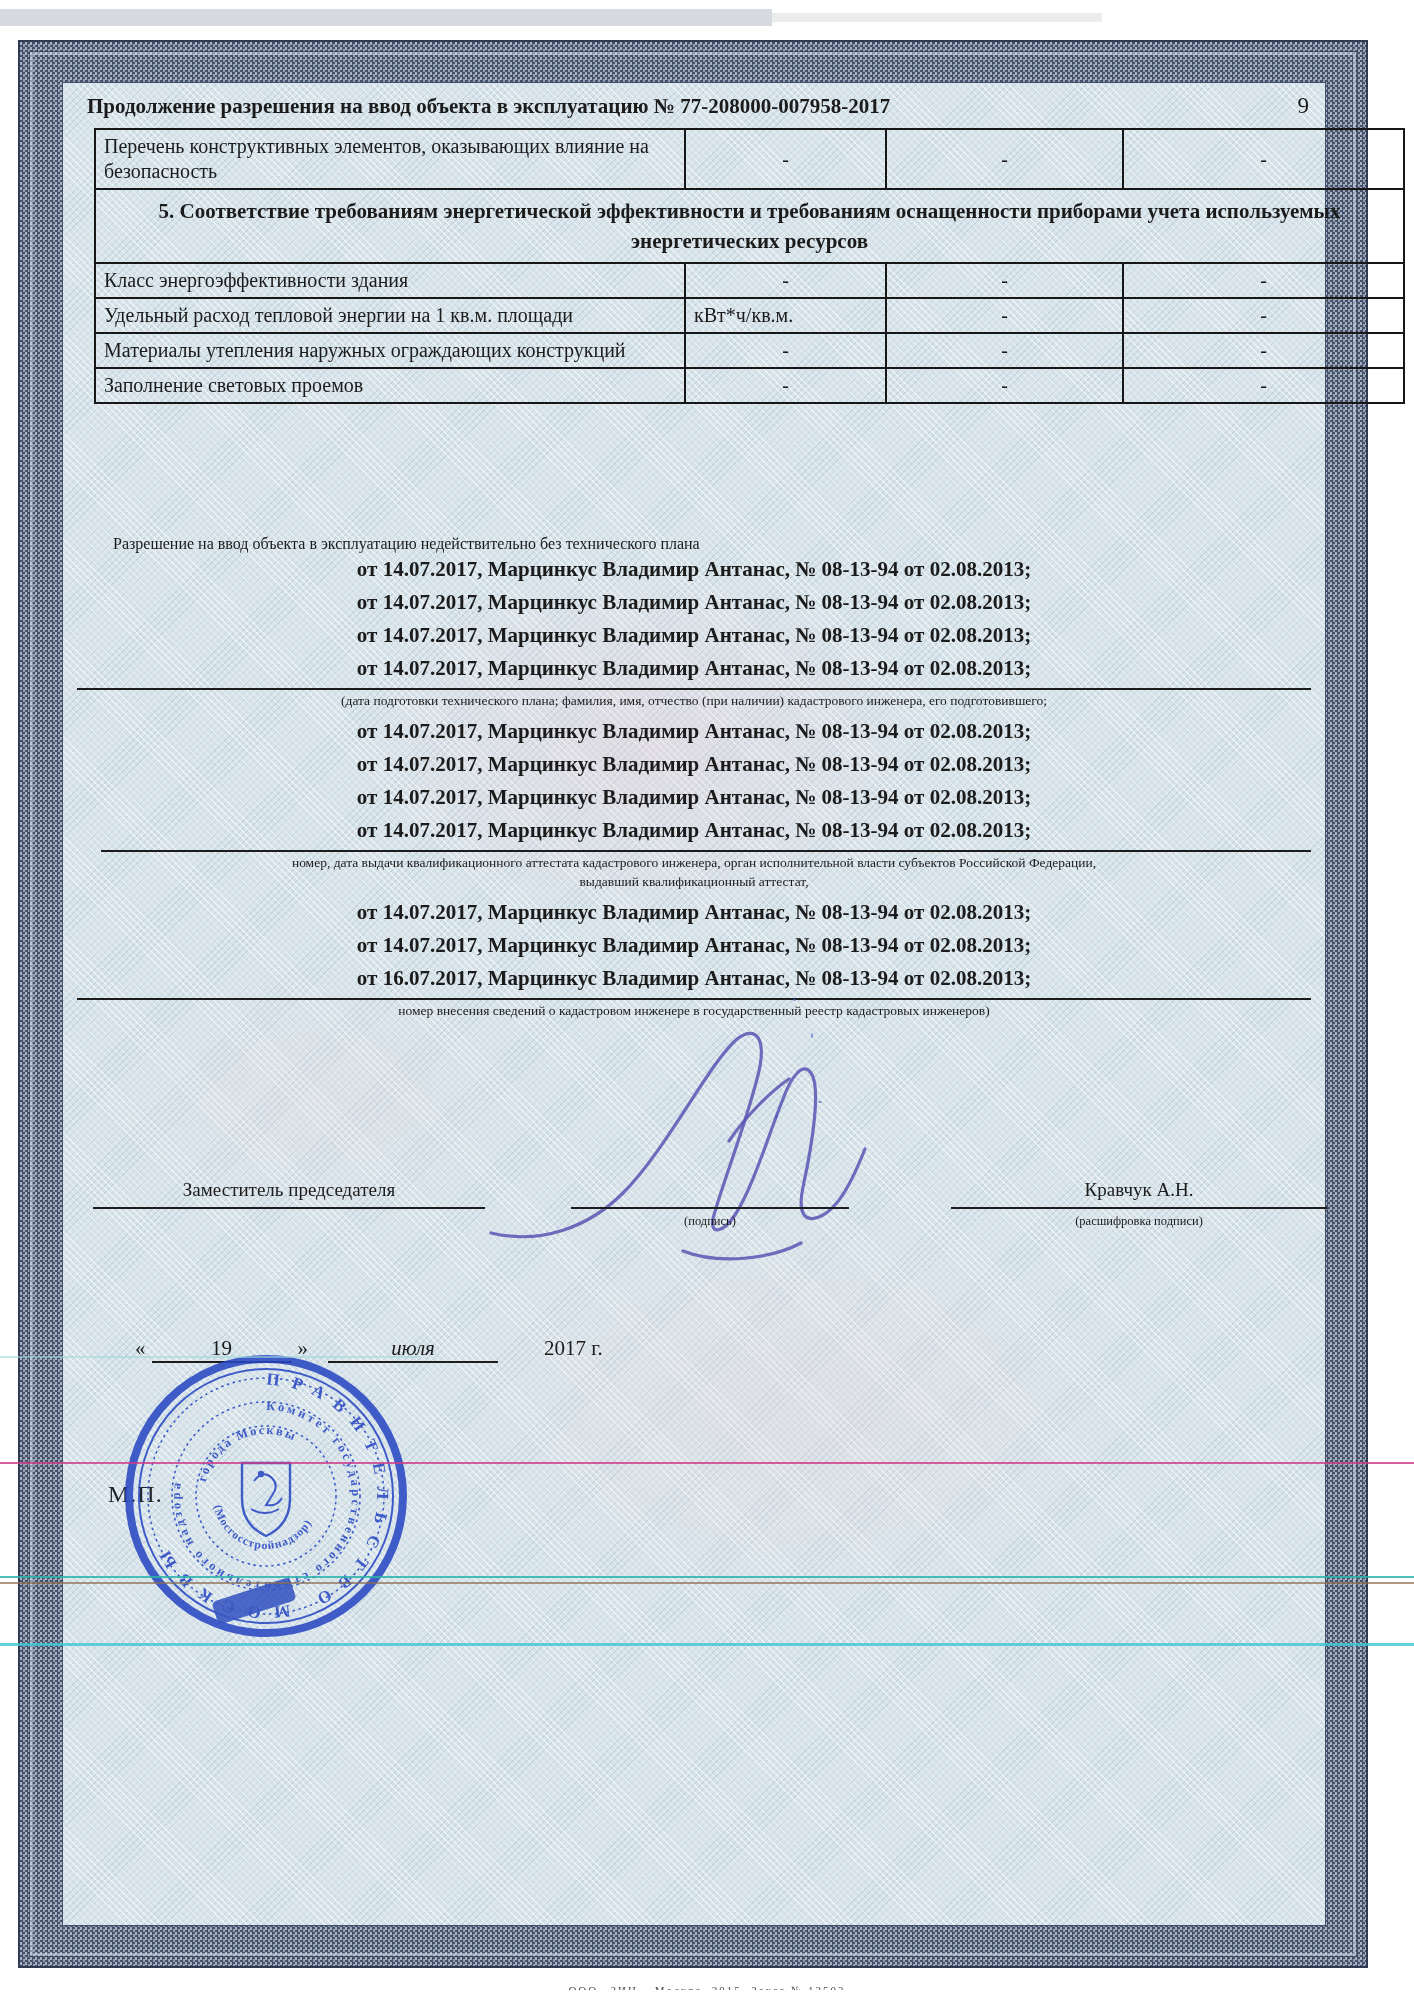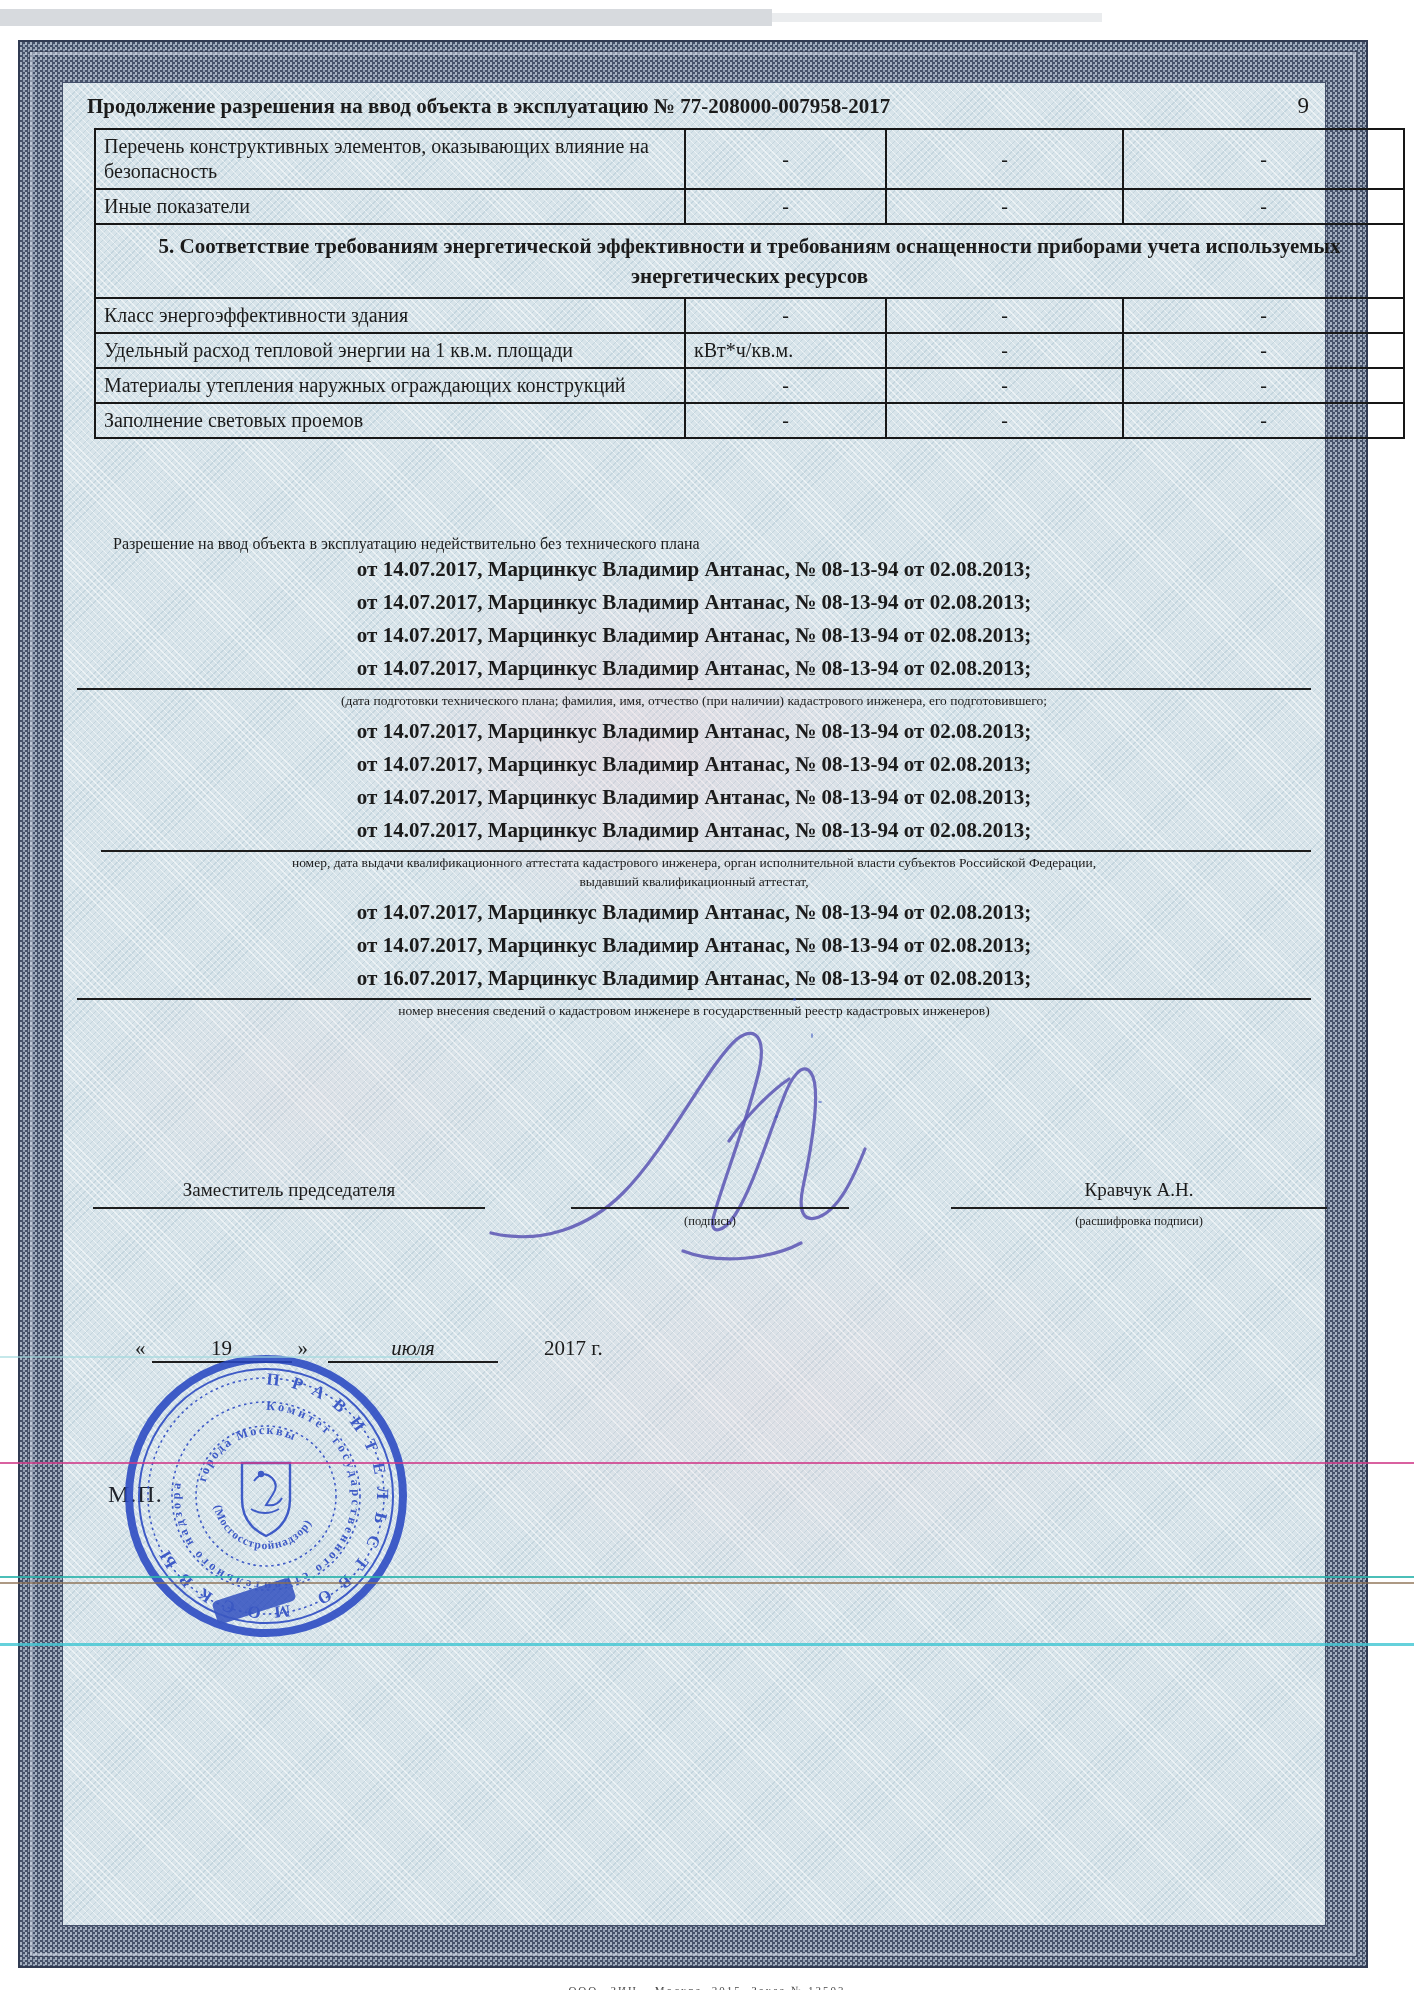--- a/index.html
+++ b/index.html
@@ -106,26 +106,20 @@
 
   <div class="doc-header">
     <span>Продолжение разрешения на ввод объекта в эксплуатацию № 77-208000-007958-2017</span>
     <span class="pagenum">9</span>
   </div>
 
   <table class="spec">
     <tbody>
         <tr>
       <td class="lbl">Перечень конструктивных элементов, оказывающих влияние на безопасность</td>
-      <td class="c1 dash">-</td>
-      <td class="c2">-</td>
-      <td class="c3">-</td>
-    </tr>
-    <tr>
-      <td class="lbl">Иные показатели</td>
       <td class="c1 dash">-</td>
       <td class="c2">-</td>
       <td class="c3">-</td>
     </tr>
     <tr class="sect5">
       <td colspan="4">5. Соответствие требованиям энергетической эффективности и требованиям оснащенности приборами учета используемых энергетических ресурсов</td>
     </tr>
     <tr>
       <td class="lbl">Класс энергоэффективности здания</td>
       <td class="c1 dash">-</td>

